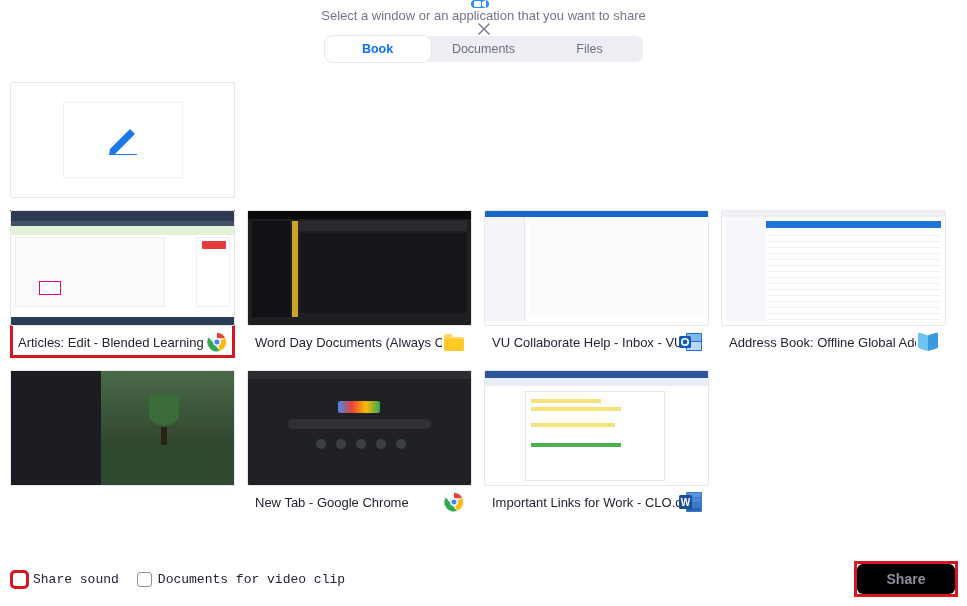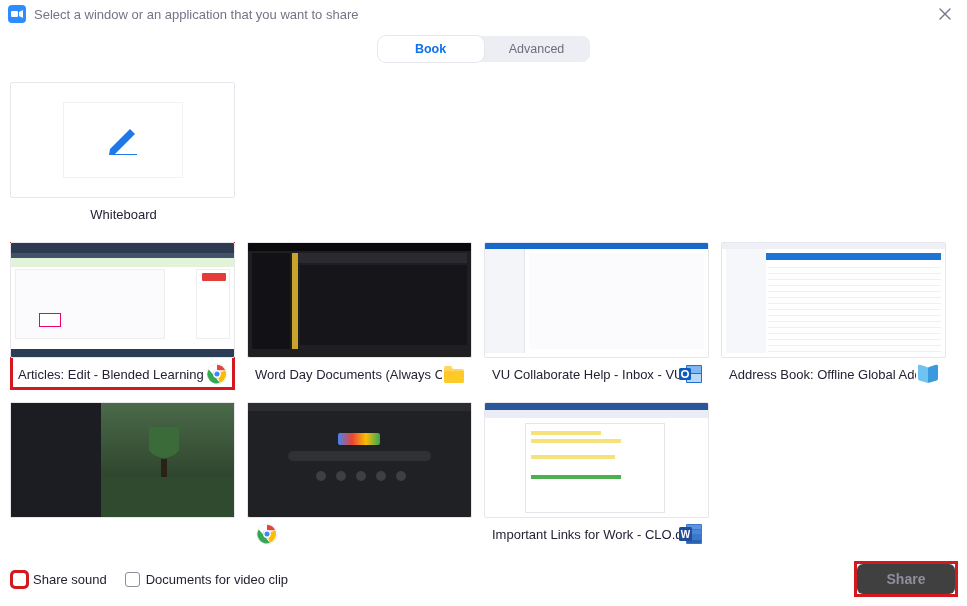--- a/index.html
+++ b/index.html
@@ -12,20 +12,21 @@
   background: #fff;
   overflow: hidden;
   position: relative;
 }
 .titlebar {
   height: 28px;
   display: flex;
   align-items: center;
   padding: 0 8px;
   color: #747487;
+  flex-direction: column;
 }
 .zoom-badge {
   width: 18px; height: 18px;
   background: #2d8cff;
   border-radius: 4px;
   display: flex; align-items: center; justify-content: center;
   margin-right: 8px;
 }
 .zoom-badge svg { width: 12px; height: 8px; }
 .titlebar-text { flex: 1; font-size: 13px; }
@@ -128,33 +129,34 @@
   left: 0; right: 0; bottom: 12px;
   display: flex;
   align-items: center;
   padding: 0 12px;
   gap: 18px;
 }
 .chk {
   display: flex; align-items: center; gap: 6px;
   font-size: 13px; color: #232333;
   cursor: pointer;
+  font-family: Liberation Mono, monospace;
 }
 .chk-box {
   width: 15px; height: 15px;
   border: 1.5px solid #8f8f9d;
   border-radius: 3px;
   background: #fff;
 }
 .chk-box.red-annot { outline: 3px solid #d31820; outline-offset: -1px; }
 .spacer { flex: 1; }
 .share-btn {
   width: 98px; height: 30px;
   display: flex; align-items: center; justify-content: center;
-  background: #404040;
+  background: #000000;
   color: #8f8f9d;
   border-radius: 6px;
   font-size: 14px;
   font-weight: 600;
   cursor: pointer;
 }
 .share-annot {
   position: absolute;
   border: 3px solid #d31820;
   pointer-events: none;
@@ -177,38 +179,36 @@
   <div class="close-x">
     <svg width="12" height="12" viewBox="0 0 12 12">
         <path d="M1 1 L11 11 M11 1 L1 11" stroke="currentColor" stroke-width="1.4" stroke-linecap="round"></path>
       </svg>
   </div>
 </div>
 
 <div class="tabs-row">
   <div class="tabs">
     <div class="tab active">Book</div>
-    <div class="tab">Advanced</div>
+    <div class="tab">Documents</div>
+    <div class="tab">Files</div>
   </div>
 </div>
 
 <div class="grid-area">
 
   <div class="row">
     <div class="card">
       <div class="thumb whiteboard-thumb">
         <div class="wb-inner">
           <svg class="wb-pencil" width="34" height="30" viewBox="0 0 34 30">
             <path d="M4 24 L24 4 L29 9 L9 29 L3 30 Z" fill="#1e79e8"></path>
             <rect x="3" y="29" width="28" height="1.6" fill="#1e79e8"></rect>
           </svg>
         </div>
-      </div>
-      <div class="caption-row">
-        <span class="caption center">Whiteboard</span>
       </div>
     </div>
   </div>
 
   <div class="row">
 
     <div class="card selected" style="position:relative;">
       <div class="thumb" style="background:#fff;">
         <div class="fk bar" style="top:0;height:10px;background:#2d3a4f;"></div>
         <div class="fk bar" style="top:10px;height:5px;background:#425269;"></div>
@@ -310,20 +310,21 @@
         <div class="fk bar" style="top:0;height:8px;background:#2b2d31;"></div>
         <div class="fk" style="top:30px;left:90px;width:42px;height:12px;background:linear-gradient(90deg,#4285f4,#ea4335,#fbbc05,#34a853);border-radius:2px;"></div>
         <div class="fk" style="top:48px;left:40px;right:40px;height:10px;background:#303134;border-radius:5px;"></div>
         <div class="fk" style="top:68px;left:68px;width:10px;height:10px;background:#3c4043;border-radius:50%;"></div>
         <div class="fk" style="top:68px;left:88px;width:10px;height:10px;background:#3c4043;border-radius:50%;"></div>
         <div class="fk" style="top:68px;left:108px;width:10px;height:10px;background:#3c4043;border-radius:50%;"></div>
         <div class="fk" style="top:68px;left:128px;width:10px;height:10px;background:#3c4043;border-radius:50%;"></div>
         <div class="fk" style="top:68px;left:148px;width:10px;height:10px;background:#3c4043;border-radius:50%;"></div>
       </div>
       <div class="caption-row">
+        <span class="caption">New Tab - Google Chrome</span>
         <span class="app-icon">
           <svg width="22" height="22" viewBox="0 0 48 48">
               <circle cx="24" cy="24" r="22" fill="#fff" stroke="#ddd"></circle>
               <circle cx="24" cy="24" r="9" fill="#4285f4"></circle>
               <path d="M24 4 A20 20 0 0 1 42 16 L24 16 Z" fill="#ea4335"></path>
               <path d="M42 16 A20 20 0 0 1 30 43 L24 24 Z" fill="#fbbc05"></path>
               <path d="M30 43 A20 20 0 0 1 6 14 L18 28 Z" fill="#34a853"></path>
               <circle cx="24" cy="24" r="7" fill="#4285f4" stroke="#fff" stroke-width="3"></circle>
             </svg>
         </span>

